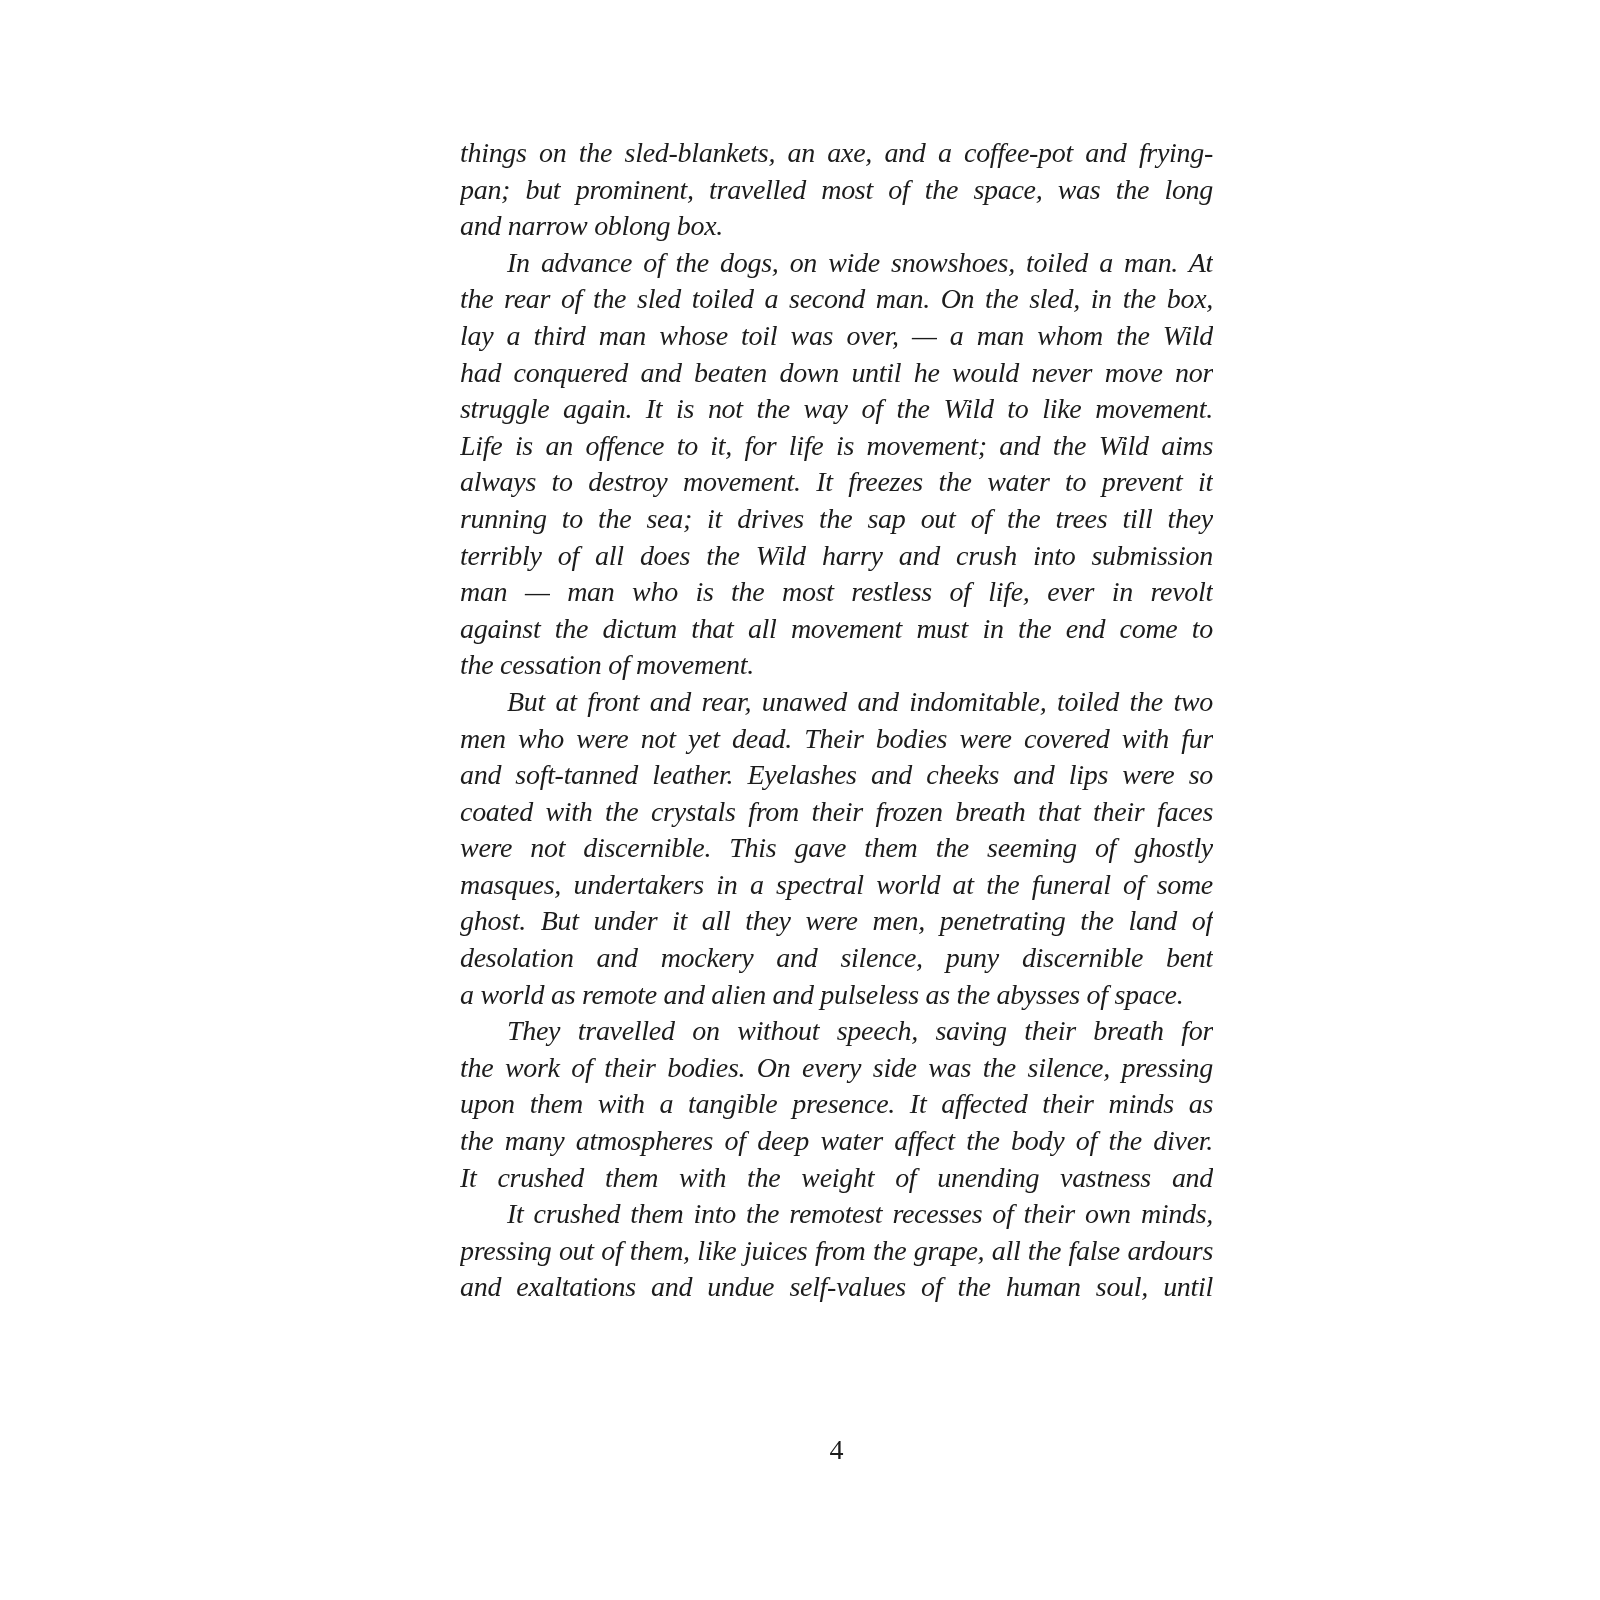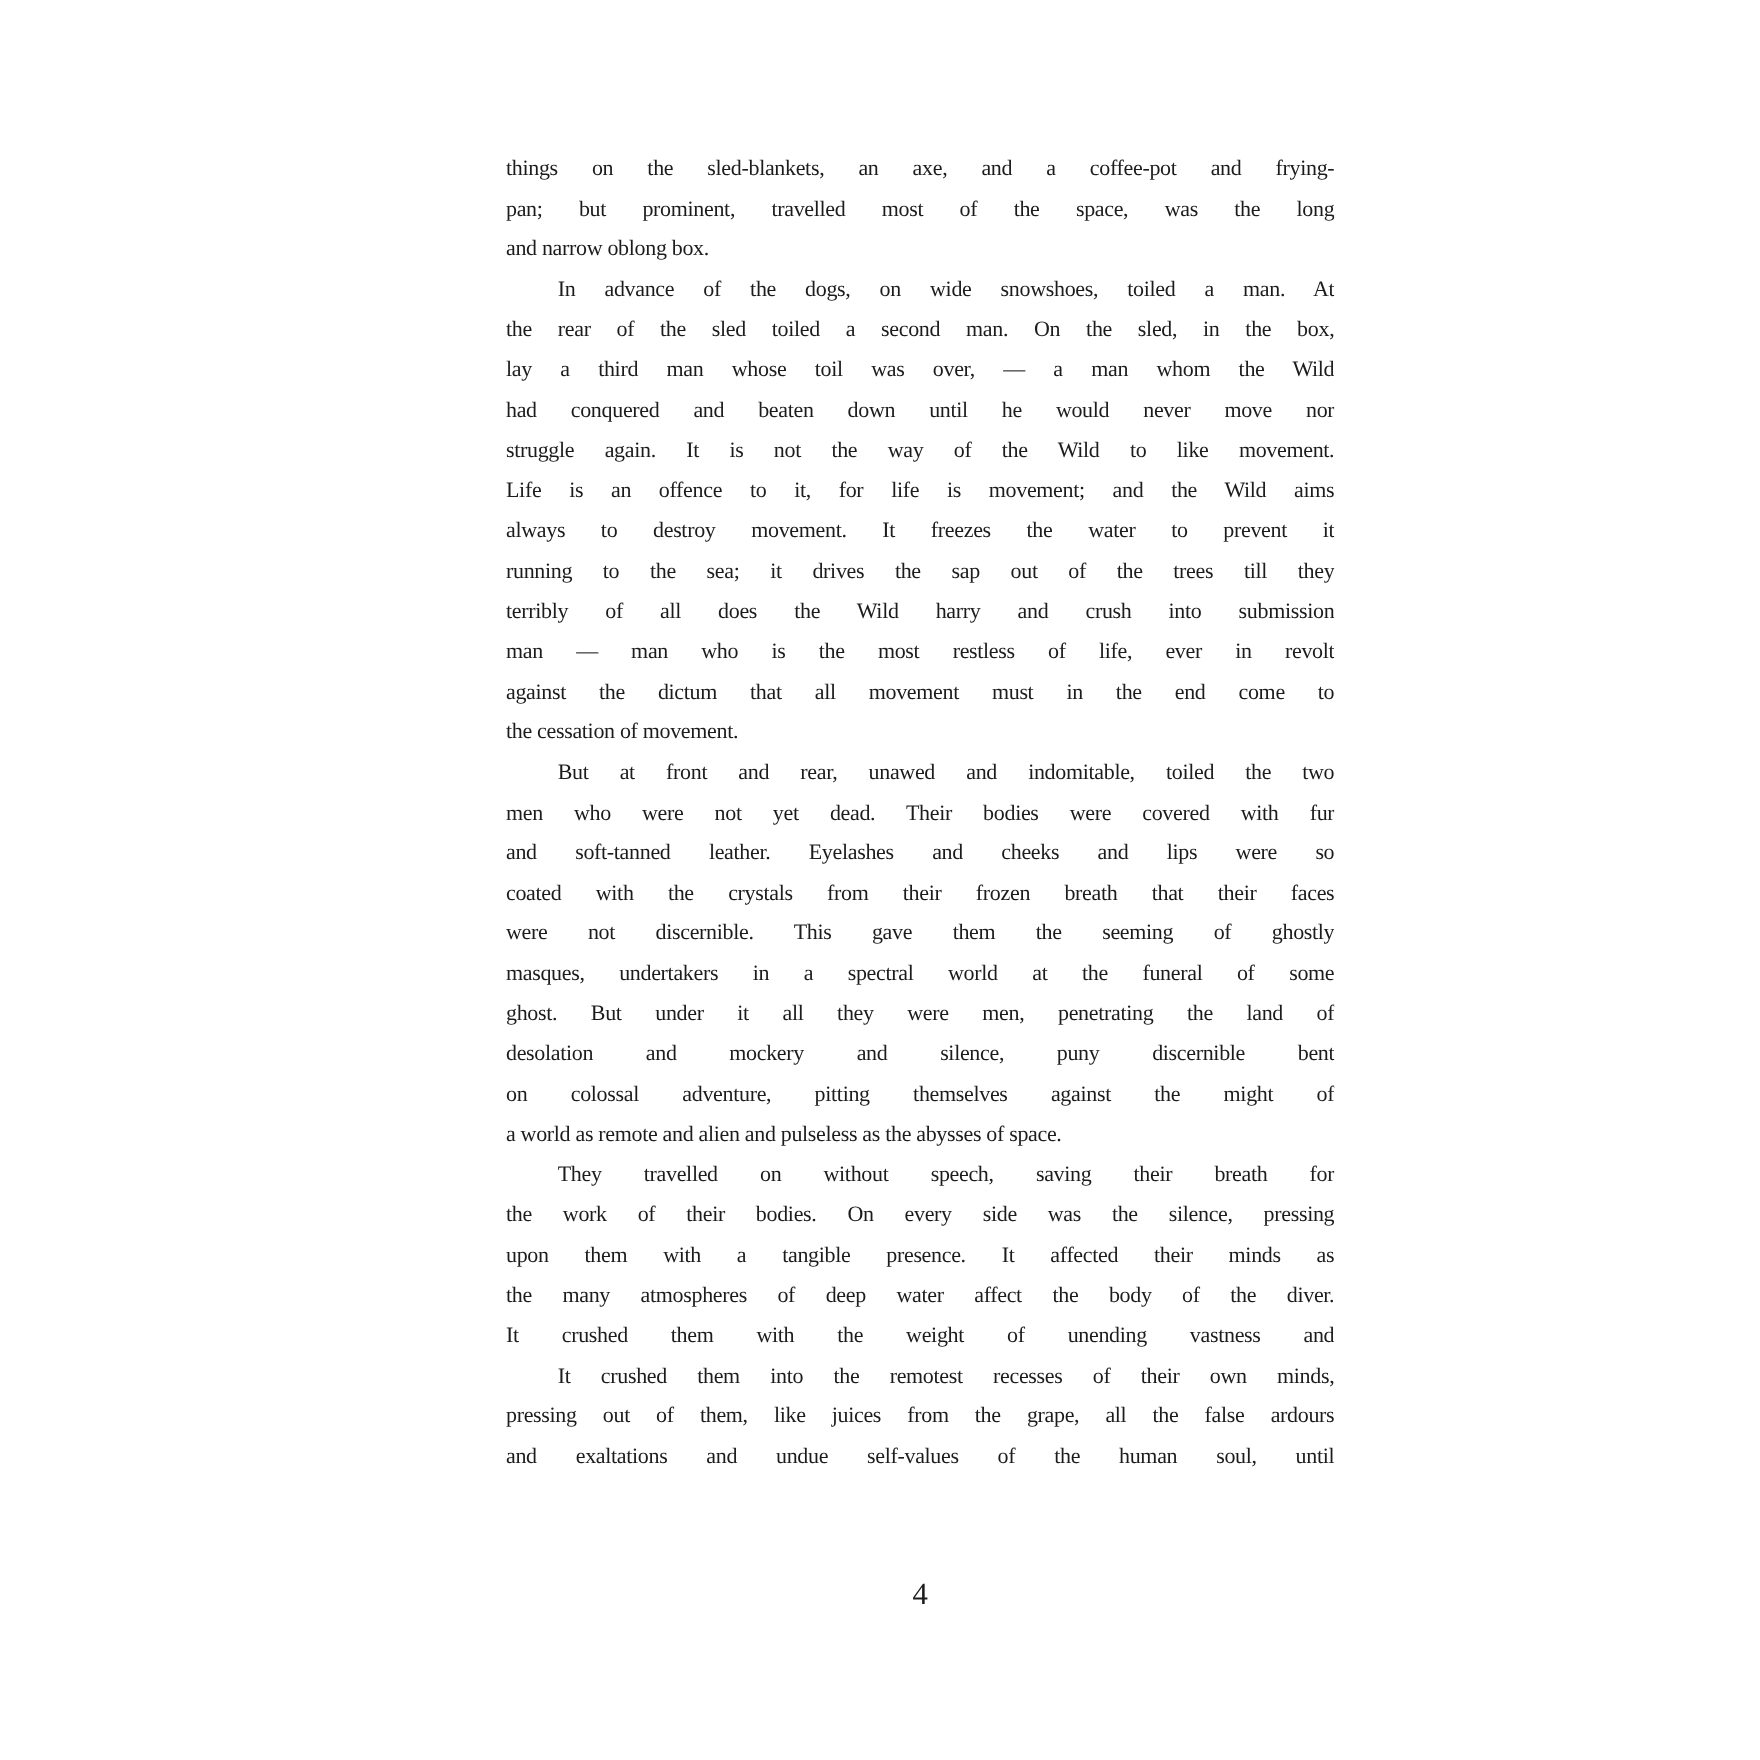--- a/index.html
+++ b/index.html
@@ -20,26 +20,27 @@
     inset: 0;
     background: #ffffff;
   }
   .text-block {
     position: absolute;
     left: 460px;
     top: 135px;
     width: 753px;
   }
   .line {
-    font-size: 20px;
+    font-size: 28px;
     line-height: 36.6px;
     height: 36.6px;
     overflow: hidden;
     text-align: justify;
     letter-spacing: -0.3px;
+    font-style: italic;
   }
   
   .line.just::after {
     content: "";
     display: inline-block;
     width: 100%;
     height: 0;
     vertical-align: top;
   }
   .line.indent {
@@ -76,21 +77,20 @@
       <div class="line just">against the dictum that all movement must in the end come to</div>
       <div class="line">the cessation of movement.</div>
       <div class="line just indent">But at front and rear, unawed and indomitable, toiled the two</div>
       <div class="line just">men who were not yet dead. Their bodies were covered with fur</div>
       <div class="line just">and soft-tanned leather. Eyelashes and cheeks and lips were so</div>
       <div class="line just">coated with the crystals from their frozen breath that their faces</div>
       <div class="line just">were not discernible. This gave them the seeming of ghostly</div>
       <div class="line just">masques, undertakers in a spectral world at the funeral of some</div>
       <div class="line just">ghost. But under it all they were men, penetrating the land of</div>
       <div class="line just">desolation and mockery and silence, puny discernible bent</div>
-      <div class="line just">on colossal adventure, pitting themselves against the might of</div>
       <div class="line">a world as remote and alien and pulseless as the abysses of space.</div>
       <div class="line just indent">They travelled on without speech, saving their breath for</div>
       <div class="line just">the work of their bodies. On every side was the silence, pressing</div>
       <div class="line just">upon them with a tangible presence. It affected their minds as</div>
       <div class="line just">the many atmospheres of deep water affect the body of the diver.</div>
       <div class="line just">It crushed them with the weight of unending vastness and</div>
       <div class="line just indent">It crushed them into the remotest recesses of their own minds,</div>
       <div class="line just">pressing out of them, like juices from the grape, all the false ardours</div>
       <div class="line just">and exaltations and undue self-values of the human soul, until</div>
     </div>

